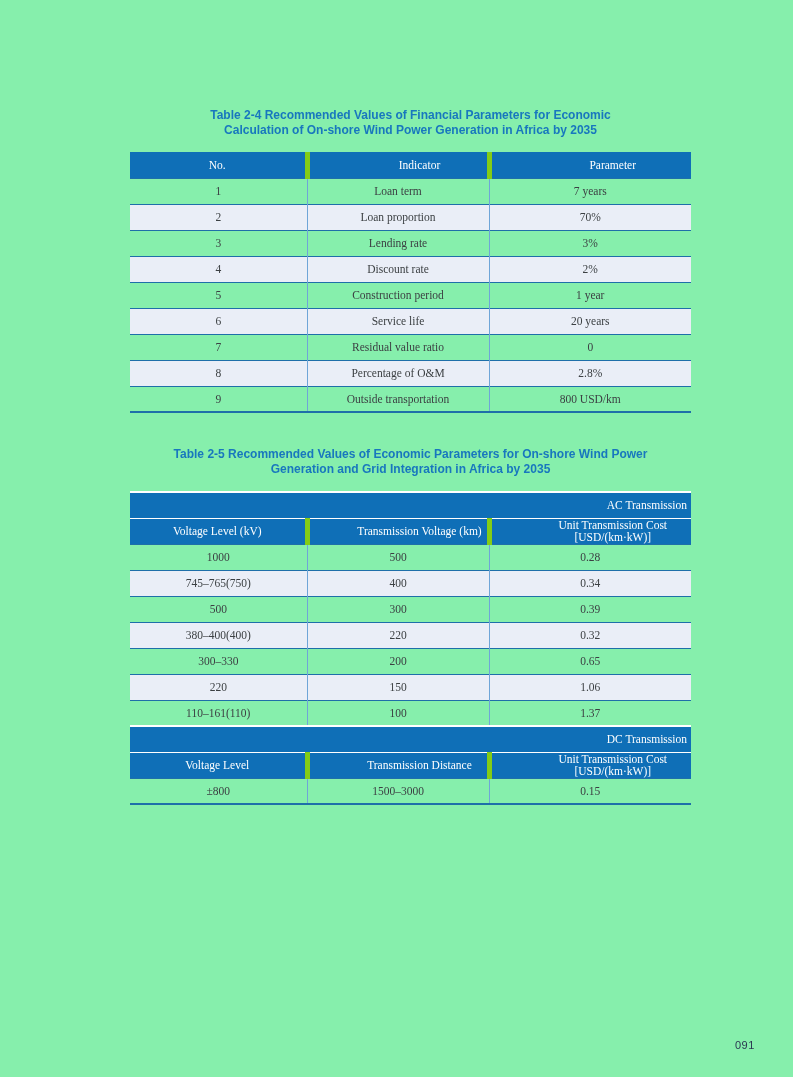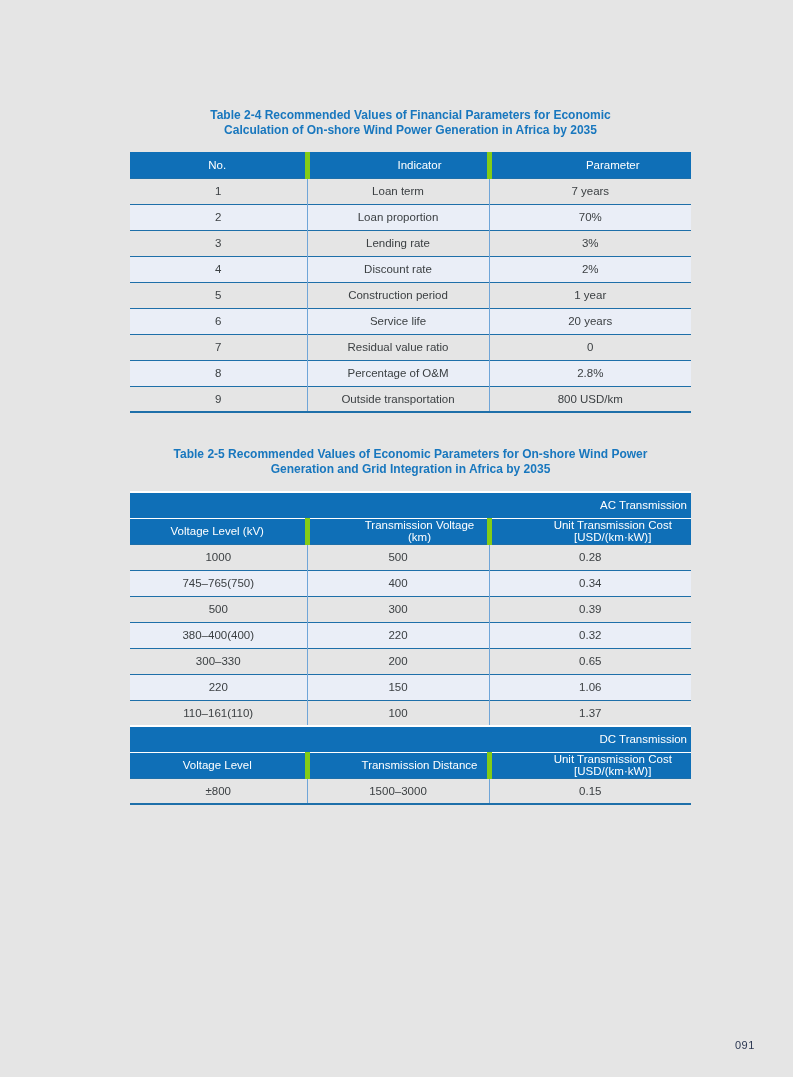--- a/index.html
+++ b/index.html
@@ -1,33 +1,33 @@
 <!DOCTYPE html>
 <html><head>
 <meta charset="utf-8">
 <style>
   * { margin: 0; padding: 0; box-sizing: border-box; }
   html, body { background: #ffffff; }
   body {
     font-family: "Liberation Sans", "DejaVu Sans", sans-serif;
     width: 793px; height: 1077px; position: relative; overflow: hidden;
   }
-  .page { position: absolute; inset: 0; background: #e5e5e5; }
+  .page { position: absolute; inset: 0; background: #86efac; }
 
   .table-block { position: absolute; left: 130px; width: 561px; }
   .block-24 { top: 108px; }
   .block-25 { top: 447px; }
 
   .tbl-title {
     color: #1877BE; font-weight: bold; font-size: 12px; line-height: 15px;
     text-align: center; margin-bottom: 14px;
   }
   .tbl-title span { display: block; }
 
-  table { border-collapse: collapse; width: 561px; table-layout: fixed; }
+  table { border-collapse: collapse; width: 561px; table-layout: fixed; font-family: Liberation Serif, serif; }
   table { border-bottom: 2px solid #1E6FA9; }
 
   th, td {
     font-weight: normal; text-align: center; vertical-align: middle;
     height: 26px; padding: 0 4px; font-size: 11.5px;
   }
   th.col-head {
     background: #0F6FB7; color: #ffffff;
   }
   th.col-head + th.col-head { border-left: 5px solid #84cc16; padding-left: 47px; }

